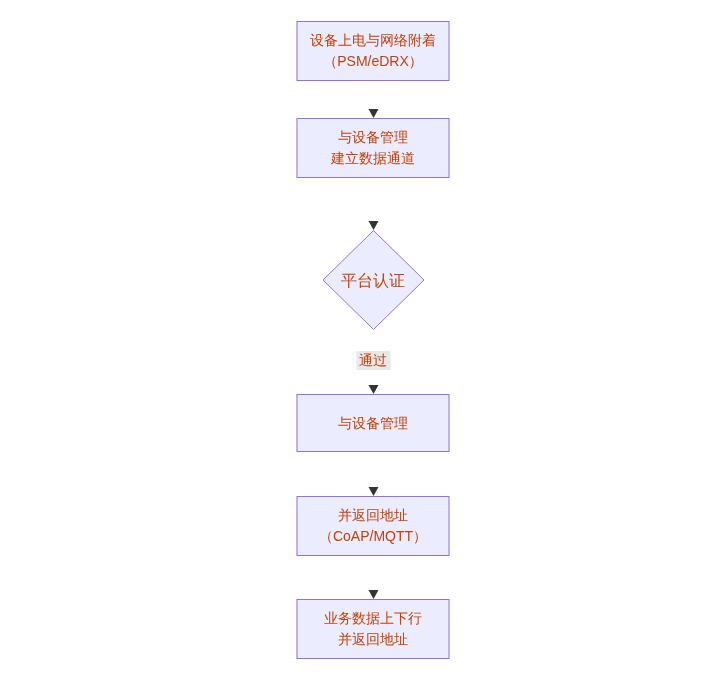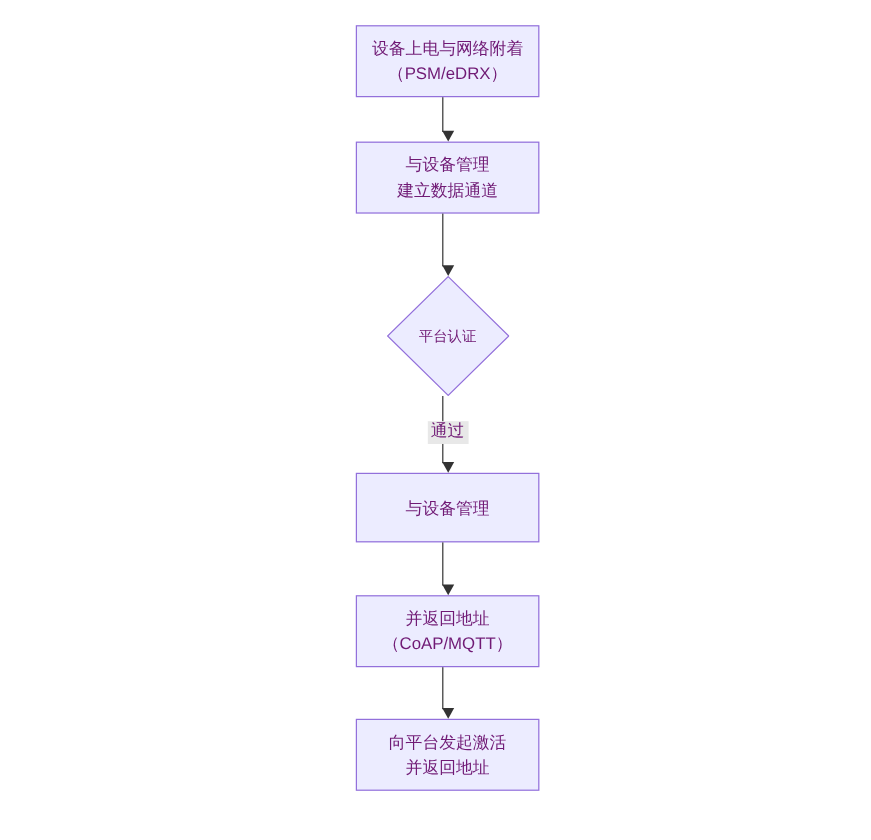--- a/index.html
+++ b/index.html
@@ -2,21 +2,21 @@
 <html><head>
 <meta charset="utf-8">
 <style>
   html, body { margin: 0; padding: 0; background: #ffffff; }
   .stage {
     position: relative;
     width: 726px;
     height: 700px;
     background: #ffffff;
     font-family: "Liberation Sans", "DejaVu Sans", sans-serif;
-    color: #701a75;
+    color: #c2410c;
     overflow: hidden;
   }
   .flow {
     position: absolute;
     left: 373px;
     top: 21px;
     transform: translateX(-50%);
     display: flex;
     flex-direction: column;
     align-items: center;
@@ -33,23 +33,21 @@
     justify-content: center;
     padding: 8px 6px;
     text-align: center;
     font-size: 14px;
     line-height: 21px;
   }
   .node-rect span { display: block; white-space: nowrap; }
   .edge {
     position: relative;
     display: flex;
-    flex-direction: column;
-    align-items: flex-start;
-    font-family: Liberation Mono, monospace;
+    align-items: flex-end;
   }
   .edge-line { width: 1px; flex: 1 1 auto; background: #333333; }
   .arrowhead {
     width: 0; height: 0;
     border-left: 5px solid transparent;
     border-right: 5px solid transparent;
     border-top: 9px solid #333333;
     margin-top: -1px;
   }
   .e1 { height: 37px; }
@@ -74,21 +72,21 @@
     width: 102px;
     height: 100px;
     display: flex;
     align-items: center;
     justify-content: center;
   }
   .node-diamond svg { position: absolute; left: 0; top: 0; }
   .diamond-shape { fill: #ECECFF; stroke: #9370DB; stroke-width: 1; }
   .diamond-label {
     position: relative;
-    font-size: 12px;
+    font-size: 16px;
     line-height: 21px;
     white-space: nowrap;
     z-index: 1;
   }
 </style>
 </head>
 <body>
 
 <div class="stage">
   <div class="flow">
@@ -139,18 +137,18 @@
       <span>并返回地址</span>
       <span>（CoAP/MQTT）</span>
     </div>
 
     <div class="edge e5">
       <div class="edge-line"></div>
       <div class="arrowhead"></div>
     </div>
 
     <div class="node-rect">
-      <span>向平台发起激活</span>
+      <span>业务数据上下行</span>
       <span>并返回地址</span>
     </div>
 
   </div>
 </div>
 
 </body></html>

